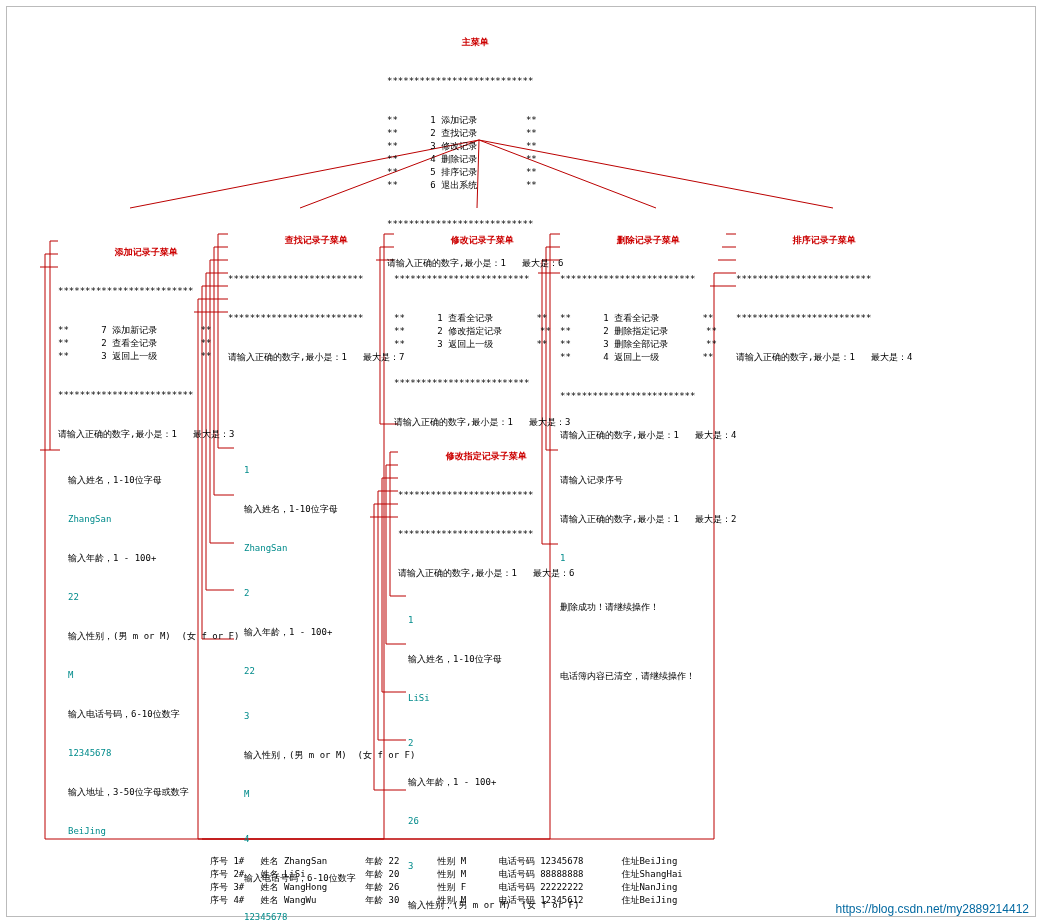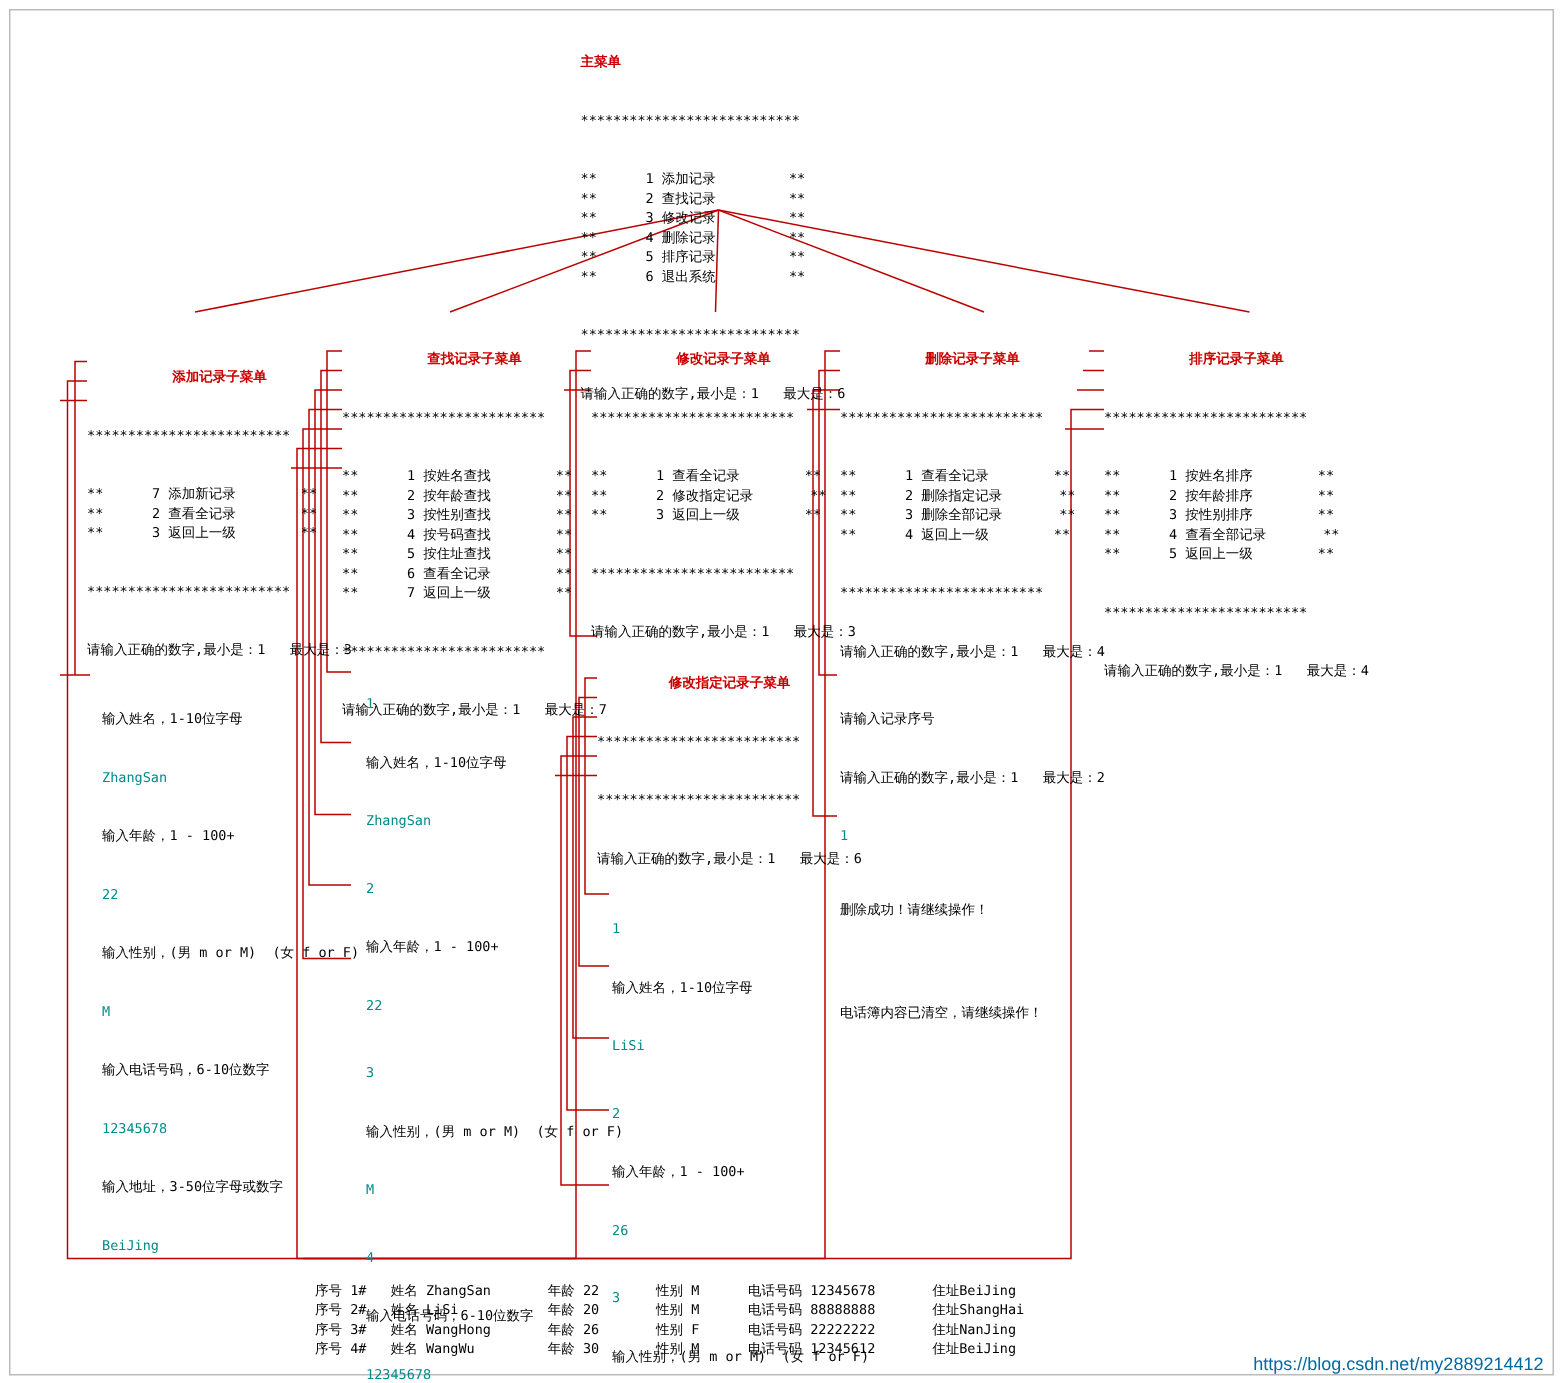--- a/index.html
+++ b/index.html
@@ -59,39 +59,38 @@
 
     <path d="M736 234 H726"></path>
     <path d="M736 247 H722"></path>
     <path d="M736 260 H718"></path>
     <path d="M736 273 H714 V839 H202"></path>
     <path d="M736 286 H710"></path>
   </g>
 </svg>
 
 <div class="menu-box" style="left:387px;top:10px;">
-  <div style=""><span class="title">主菜单</span></div>
+  <div style="text-align:center;"><span class="title">主菜单</span></div>
   <div class="box-row">***************************</div>
   <div id="main-items"><div class="box-row">**      1 添加记录         **</div><div class="box-row">**      2 查找记录         **</div><div class="box-row">**      3 修改记录         **</div><div class="box-row">**      4 删除记录         **</div><div class="box-row">**      5 排序记录         **</div><div class="box-row">**      6 退出系统         **</div></div>
   <div class="box-row">***************************</div>
   <div class="prompt">请输入正确的数字,最小是：1   最大是：6</div>
 </div>
 
 <div class="menu-box" style="left:58px;top:220px;">
   <div style="text-align:center;"><span class="title">添加记录子菜单</span></div>
   <div class="box-row">*************************</div>
   <div id="add-items"><div class="box-row">**      7 添加新记录        **</div><div class="box-row">**      2 查看全记录        **</div><div class="box-row">**      3 返回上一级        **</div></div>
   <div class="box-row">*************************</div>
   <div class="prompt">请输入正确的数字,最小是：1   最大是：3</div>
 </div>
 
 <div class="menu-box" style="left:228px;top:208px;">
   <div style="text-align:center;"><span class="title">查找记录子菜单</span></div>
   <div class="box-row">*************************</div>
-  <div id="find-items"><div class="box-row">**      1 按姓名查找        **</div><div class="box-row">**      2 按年龄查找        **</div><div class="box-row">**      3 按性别查找        **</div><div class="box-row">**      4 按号码查找        **</div><div class="box-row">**      5 按住址查找        **</div><div class="box-row">**      6 查看全记录        **</div><div class="box-row">**      7 返回上一级        **</div></div>
   <div class="box-row">*************************</div>
   <div class="prompt">请输入正确的数字,最小是：1   最大是：7</div>
 </div>
 
 <div class="menu-box" style="left:394px;top:208px;">
   <div style="text-align:center;"><span class="title">修改记录子菜单</span></div>
   <div class="box-row">*************************</div>
   <div id="modify-items"><div class="box-row">**      1 查看全记录        **</div><div class="box-row">**      2 修改指定记录       **</div><div class="box-row">**      3 返回上一级        **</div></div>
   <div class="box-row">*************************</div>
   <div class="prompt">请输入正确的数字,最小是：1   最大是：3</div>
@@ -101,21 +100,20 @@
   <div style="text-align:center;"><span class="title">删除记录子菜单</span></div>
   <div class="box-row">*************************</div>
   <div id="delete-items"><div class="box-row">**      1 查看全记录        **</div><div class="box-row">**      2 删除指定记录       **</div><div class="box-row">**      3 删除全部记录       **</div><div class="box-row">**      4 返回上一级        **</div></div>
   <div class="box-row">*************************</div>
   <div class="prompt">请输入正确的数字,最小是：1   最大是：4</div>
 </div>
 
 <div class="menu-box" style="left:736px;top:208px;">
   <div style="text-align:center;"><span class="title">排序记录子菜单</span></div>
   <div class="box-row">*************************</div>
-  <div id="sort-items"><div class="box-row">**      1 按姓名排序        **</div><div class="box-row">**      2 按年龄排序        **</div><div class="box-row">**      3 按性别排序        **</div><div class="box-row">**      4 查看全部记录       **</div><div class="box-row">**      5 返回上一级        **</div></div>
   <div class="box-row">*************************</div>
   <div class="prompt">请输入正确的数字,最小是：1   最大是：4</div>
 </div>
 
 <div class="menu-box" style="left:398px;top:424px;">
   <div style="text-align:center;"><span class="title">修改指定记录子菜单</span></div>
   <div class="box-row">*************************</div>
   <div class="box-row">*************************</div>
   <div class="prompt">请输入正确的数字,最小是：1   最大是：6</div>
 </div>

